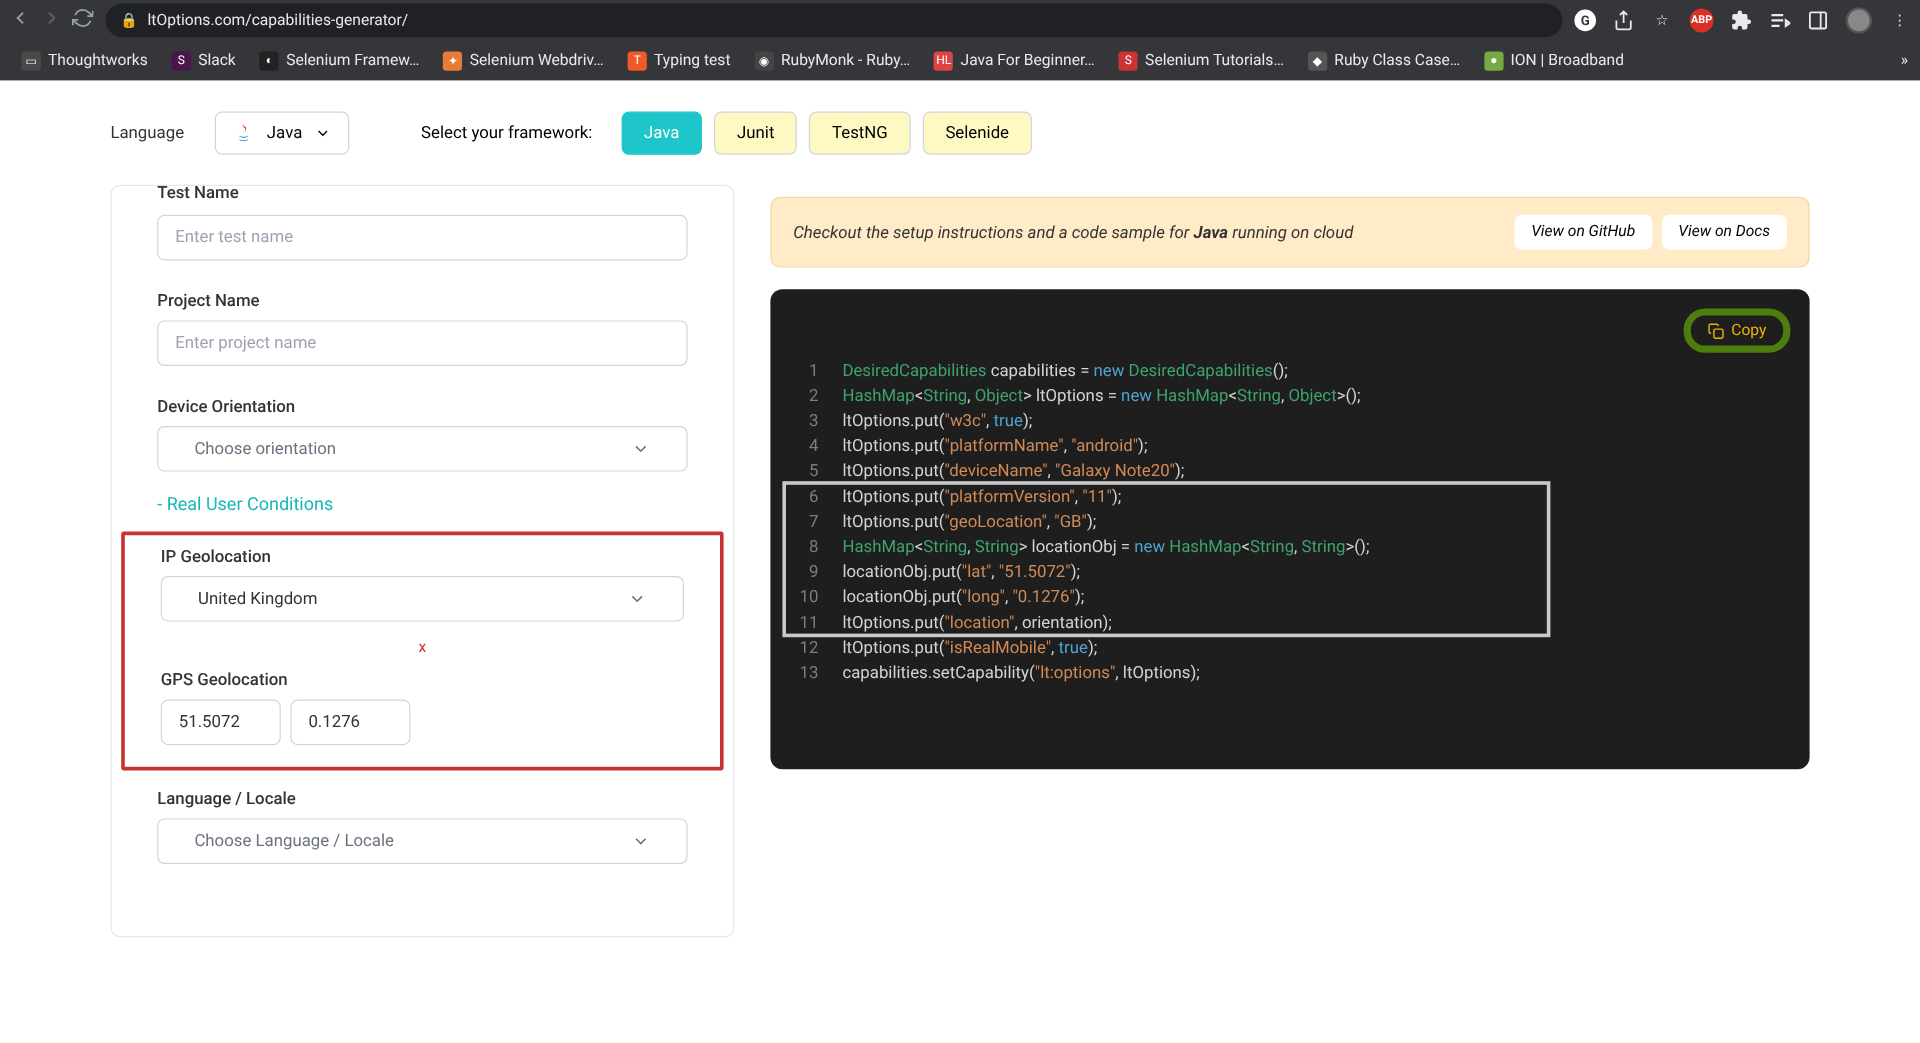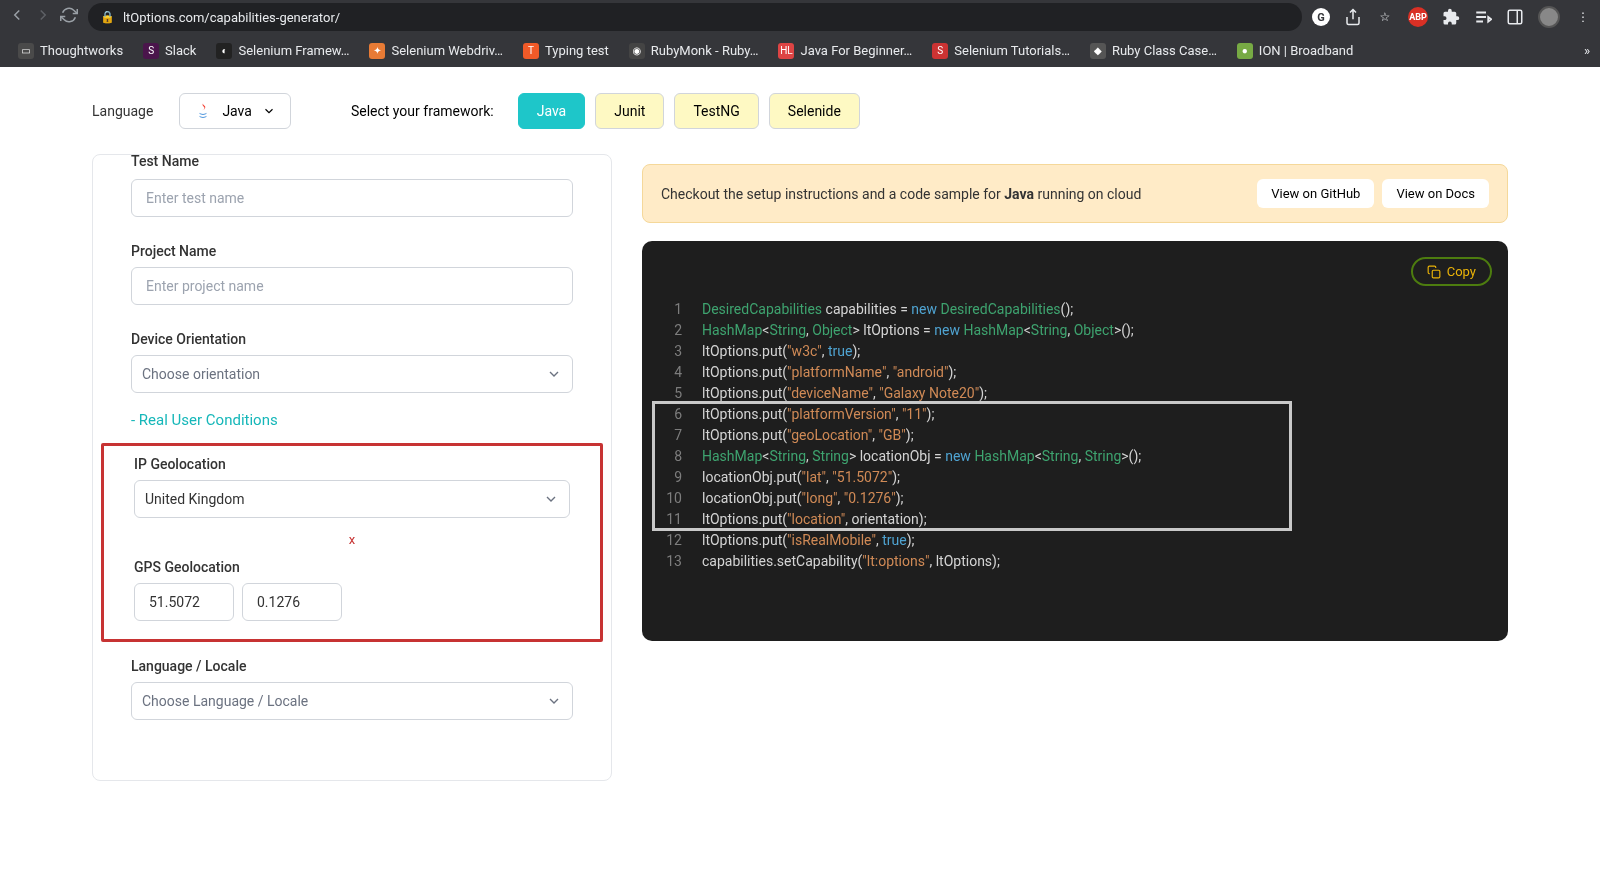--- a/index.html
+++ b/index.html
@@ -32,39 +32,39 @@
 .fw-btn.active { background:#1ec6c9; color:#fff; border-color:#1ec6c9; }
 
 
 .main { display:flex; padding:0 92px; gap:30px; }
 .left-panel { width:520px; border:1px solid #e5e7eb; border-radius:8px; padding:0 0 60px 0; background:#fff; }
 .form-sec { padding:0 38px; }
 .form-label { font-size:14px; color:#333; font-weight:500; margin-bottom:8px; margin-top:14px; }
 .form-label.cut { margin-top:0; position:relative; top:-2px; }
 .in { width:100%; border:1px solid #d1d5db; border-radius:6px; padding:10px 14px; font-size:14px; color:#333; }
 .in::placeholder { color:#9ca3af; }
-.sel { width:100%; border:1px solid #d1d5db; border-radius:6px; padding:10px 10px; font-size:14px; display:flex; justify-content:space-between; align-items:center; color:#333; background:#fff; }
+.sel { width:100%; border:1px solid #d1d5db; border-radius:6px; padding:10px 30px; font-size:14px; display:flex; justify-content:space-between; align-items:center; color:#333; background:#fff; }
 .sel.placeholder { color:#6b7280; }
 .sel svg { width:16px; height:16px; color:#6b7280; }
 .section-link { color:#16b7b9; font-size:15px; padding:18px 38px 10px 38px; }
 .geo-hlt { border:3px solid #c73333; margin:4px 8px 12px 8px; border-radius:2px; padding:10px 30px 18px 30px; }
 .clear-x { text-align:center; color:#c73333; font-size:13px; margin:14px 0 4px 0; }
 .gps-row { display:flex; gap:8px; }
 .gps-row .in { width:100px; }
 
 
 .right-panel { flex:1; padding-top:10px; }
-.banner { background:#ffebc7; border:1px solid #f5d89a; border-radius:8px; padding:14px 18px; display:flex; align-items:center; justify-content:space-between; margin-bottom:18px; }
+.banner { background:#ffebc7; border:1px solid #f5d89a; border-radius:8px; padding:14px 18px; display:flex; align-items:center; justify-content:space-between; margin-bottom:18px;font-style:italic; }
 .banner-text { font-size:14px; color:#333; }
 .banner-text b { font-weight:700; }
 .banner-btns { display:flex; gap:8px; }
 .banner-btn { background:#fff; border-radius:6px; padding:7px 14px; font-size:13px; cursor:pointer; }
 
 .code-box { background:#1e1e1e; border-radius:10px; padding:22px 18px 56px 18px; position:relative; min-height:400px; }
-.copy-btn { position:absolute; top:16px; right:16px; border:2px solid #4d7c0f; color:#eab308; border-radius:18px; padding:5px 14px; font-size:13px; display:flex; align-items:center; gap:6px; cursor:pointer; }
+.copy-btn { position:absolute; top:16px; right:16px; border:6px solid #4d7c0f; color:#eab308; border-radius:18px; padding:5px 14px; font-size:13px; display:flex; align-items:center; gap:6px; cursor:pointer; }
 .copy-btn svg { width:14px; height:14px; }
 .code-area { font-family: "SF Mono", Menlo, monospace; font-size:14px; line-height:21px; margin-top:36px; position:relative; }
 .line { display:flex; }
 .ln { width:22px; text-align:right; color:#7d7d7d; margin-right:20px; user-select:none; }
 .tk-type { color:#3ea36f; }
 .tk-ident { color:#d4d4d4; }
 .tk-punct { color:#d4d4d4; }
 .tk-new { color:#4fa3d1; }
 .tk-str { color:#d08a56; }
 .tk-bool { color:#4fa3d1; }

